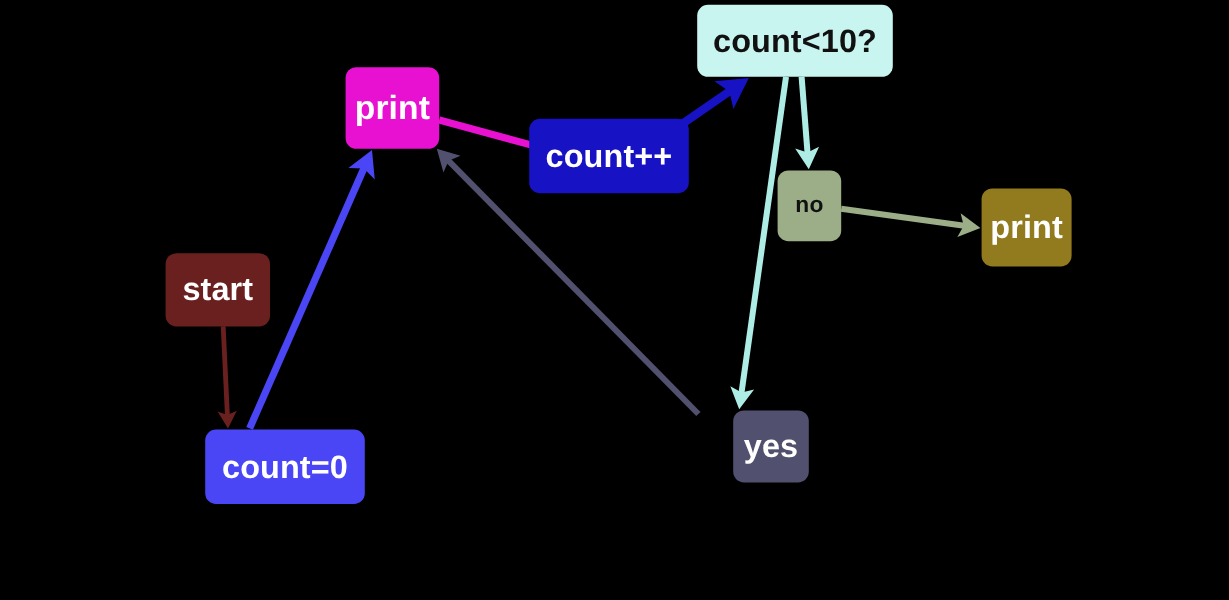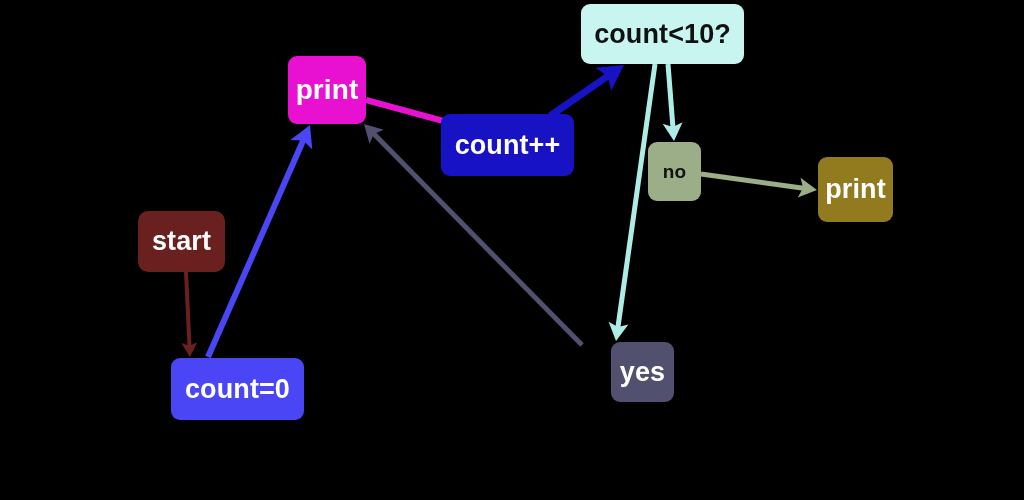--- a/index.html
+++ b/index.html
@@ -57,30 +57,30 @@
         <polygon points="674,141 662.6318631787678,123.8312648918522 672.9092803578353,127.00243125888656 682.5714197900406,122.27753320785693" fill="#AEEDE6"></polygon>
         <line x1="655" y1="64" x2="617.8821585392238" y2="327.6318483239744" stroke="#AEEDE6" stroke-width="5" stroke-linecap="butt"></line>
         <polygon points="616,341 608.6072101441313,321.78160625476295 617.9574448807928,327.09712225693335 628.411879293799,324.5699892758353" fill="#AEEDE6"></polygon>
         <line x1="701" y1="174" x2="803.626614755213" y2="188.15539513865008" stroke="#9CAE87" stroke-width="5" stroke-linecap="butt"></line>
         <polygon points="817,190 797.8024457022472,197.44673814396816 803.0916793454217,188.08161094419606 800.5351936449878,177.6343155590987" fill="#9CAE87"></polygon>
         <line x1="582" y1="345" x2="373.4804859563066" y2="133.61095135937506" stroke="#51506E" stroke-width="5" stroke-linecap="butt"></line>
         <polygon points="364,124 383.75987117090887,129.7920196226433 373.8597053945589,133.99538941375005 369.5214247125754,143.83718400235682" fill="#51506E"></polygon>
       </g>
   </svg>
   <div id="node-group">
-      <div class="node" style="left: 138px; top: 211px; width: 87px; height: 61px; background: rgb(107, 32, 32); color: rgb(255, 255, 255); font-size: 27px; border-radius: 10px;">
+      <div class="node" style="left: 138px; top: 211px; width: 87px; height: 61px; background: rgb(107, 32, 32); color: rgb(255, 255, 255); font-size: 27px;">
         <span class="node-label">start</span>
       </div>
       <div class="node" style="left: 127px; top: 358px; width: 133px; height: 62px; background: rgb(74, 70, 245); color: rgb(255, 255, 255); font-size: 27px; margin-left: 44px;">
         <span class="node-label">count=0</span>
       </div>
       <div class="node" style="left: 288px; top: 56px; width: 78px; height: 68px; background: rgb(232, 17, 209); color: rgb(255, 255, 255); font-size: 28px;">
         <span class="node-label">print</span>
       </div>
-      <div class="node" style="left: 441px; top: 114px; width: 133px; height: 62px; background: rgb(23, 18, 196); color: rgb(255, 255, 255); font-size: 27px;">
+      <div class="node" style="left: 441px; top: 99px; width: 133px; height: 62px; background: rgb(23, 18, 196); color: rgb(255, 255, 255); font-size: 27px;">
         <span class="node-label">count++</span>
       </div>
       <div class="node" style="left: 581px; top: 4px; width: 163px; height: 60px; background: rgb(200, 245, 240); color: rgb(17, 17, 17); font-size: 27px;">
         <span class="node-label">count&lt;10?</span>
       </div>
       <div class="node" style="left: 579px; top: 342px; width: 63px; height: 60px; background: rgb(81, 80, 110); color: rgb(255, 255, 255); font-size: 27px; margin-left: 32px;">
         <span class="node-label">yes</span>
       </div>
       <div class="node" style="left: 648px; top: 142px; width: 53px; height: 59px; background: rgb(156, 174, 135); color: rgb(17, 17, 17); font-size: 19px;">
         <span class="node-label">no</span>

